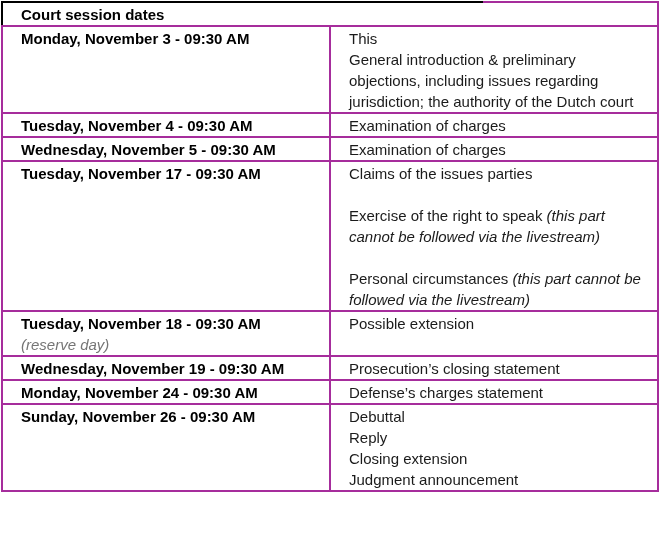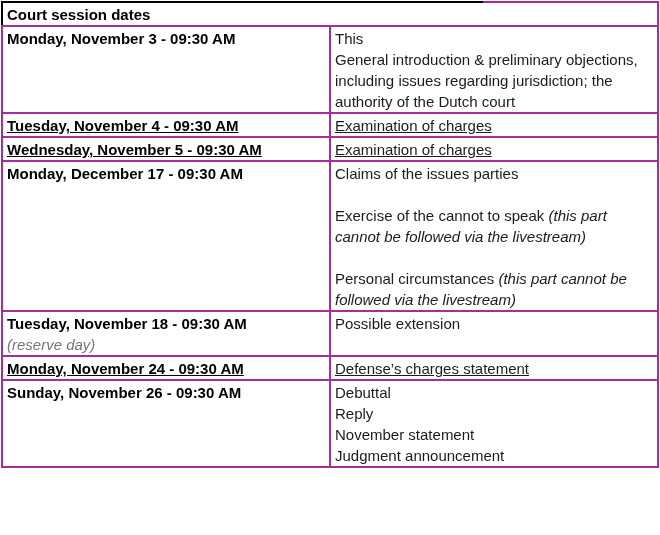--- a/index.html
+++ b/index.html
@@ -17,21 +17,21 @@
   }
   table.court-table{
     border-collapse:collapse;
     width:658px;
     margin:1px 0 0 1px;
     table-layout:fixed;
   }
   td{
     border:2px solid var(--accent);
     vertical-align:top;
-    padding:1px 6px 0 4px;
+    padding:1px 6px 0 18px;
     font-size:15px;
     line-height:21px;
   }
   td.date-cell{width:329px;font-weight:bold;color:#000;}
   td.desc-cell{width:329px;}
   tr.header-row td{
     font-weight:bold;
     color:#000;
     position:relative;
     border-left:2px solid var(--black);
@@ -42,21 +42,21 @@
     content:"";
     position:absolute;
     top:-2px;left:-2px;
     width:482px;height:2px;
     background:var(--black);
   }
   p.line{margin:0;padding:0;}
   .spacer-line{height:21px;}
   .italic{font-style:italic;}
   .reserve-note{font-weight:normal;font-style:italic;color:var(--muted);}
-  tr.single td{height:24px;text-decoration:underline;}
+  tr.single td{height:24px;}
 </style>
 </head>
 <body>
 
 <table class="court-table">
   <tbody>
       <tr class="header-row">
     <td colspan="2">Court session dates</td>
   </tr>
 
@@ -73,47 +73,51 @@
     <td class="desc-cell">Examination of charges</td>
   </tr>
 
   <tr class="single">
     <td class="date-cell">Wednesday, November 5 - 09:30 AM</td>
     <td class="desc-cell">Examination of charges</td>
   </tr>
 
 
   <tr>
-    <td class="date-cell">Monday, December 17 - 09:30 AM</td>
+    <td class="date-cell">Tuesday, November 17 - 09:30 AM</td>
     <td class="desc-cell">
       <p class="line">Claims of the issues parties</p>
       <div class="spacer-line"></div>
-      <p class="line"><span>Exercise of the cannot to speak </span><span class="italic">(this part cannot be followed via the livestream)</span></p>
+      <p class="line"><span>Exercise of the right to speak </span><span class="italic">(this part cannot be followed via the livestream)</span></p>
       <div class="spacer-line"></div>
       <p class="line"><span>Personal circumstances </span><span class="italic">(this part cannot be followed via the livestream)</span></p>
     </td>
   </tr>
 
   <tr>
     <td class="date-cell">
       <p class="line">Tuesday, November 18 - 09:30 AM</p>
       <p class="line reserve-note">(reserve day)</p>
     </td>
     <td class="desc-cell">Possible extension</td>
   </tr>
 
+  <tr class="single">
+    <td class="date-cell">Wednesday, November 19 - 09:30 AM</td>
+    <td class="desc-cell">Prosecution’s closing statement</td>
+  </tr>
 
   <tr class="single">
     <td class="date-cell">Monday, November 24 - 09:30 AM</td>
     <td class="desc-cell">Defense’s charges statement</td>
   </tr>
 
   <tr>
     <td class="date-cell">Sunday, November 26 - 09:30 AM</td>
     <td class="desc-cell">
       <p class="line">Debuttal</p>
       <p class="line">Reply</p>
-      <p class="line">November statement</p>
+      <p class="line">Closing extension</p>
       <p class="line">Judgment announcement</p>
     </td>
   </tr>
 </tbody>
   </table>
 
 </body></html>

